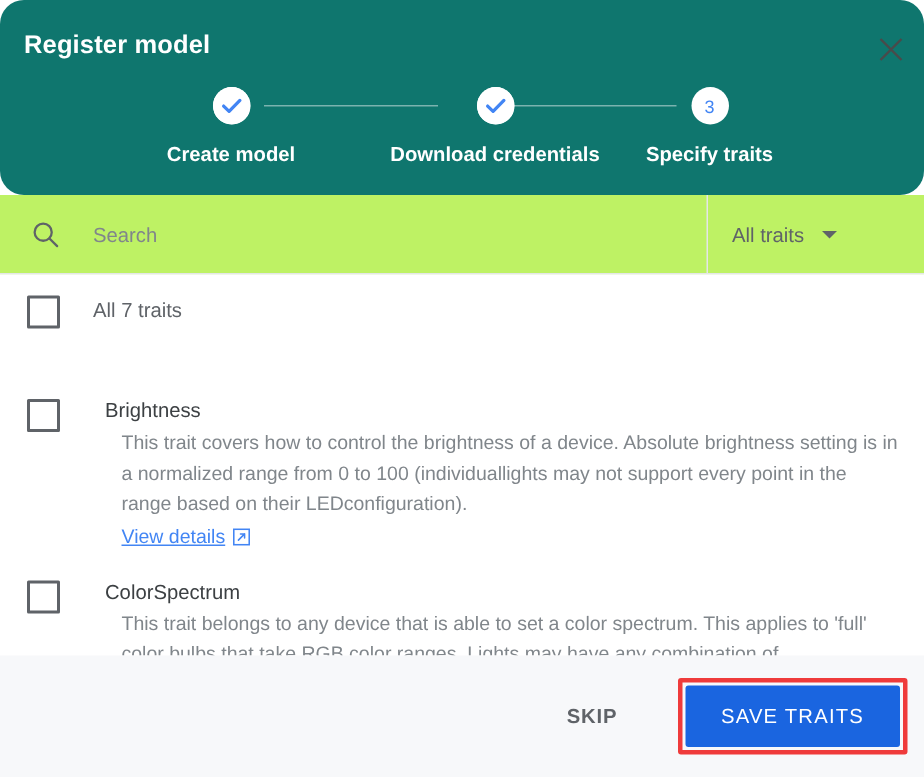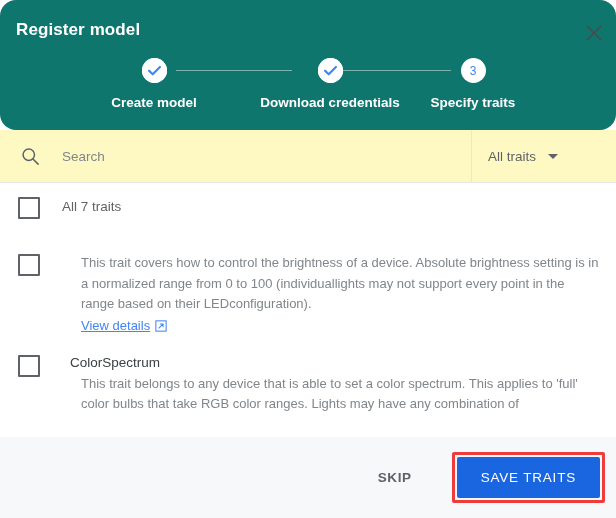--- a/index.html
+++ b/index.html
@@ -107,21 +107,21 @@
   }
   .connector-1 { left: 176px; width: 116px; }
   .connector-2 { left: 336px; width: 115px; }
 
   
   .search-row {
     flex: 0 0 52px;
     display: flex;
     align-items: stretch;
     border-bottom: 1px solid #e4e6e8;
-    background: #fef9c3;
+    background: #bef264;
   }
   .search-left {
     flex: 1 1 auto;
     display: flex;
     align-items: center;
     padding-left: 21px;
     gap: 22px;
   }
   .search-icon { display: flex; align-items: center; cursor: pointer; }
   .search-icon svg { display: block; }
@@ -165,21 +165,21 @@
     background: #ffffff;
   }
   .list {
     padding-top: 14px;
   }
   .trait-row {
     display: flex;
     align-items: flex-start;
     padding: 0 16px 0 18px;
   }
-  .trait-row.all-row { margin-bottom: 34px; }
+  .trait-row.all-row { margin-bottom: 46px; }
   .trait-row.item-row { margin-bottom: 18px; }
 
   .checkbox {
     flex: 0 0 auto;
     width: 18px;
     height: 18px;
     border: 2px solid #5f6368;
     border-radius: 1px;
     background: #ffffff;
     margin-top: 1px;
@@ -338,20 +338,21 @@
     <div class="list">
 
       <div class="trait-row all-row">
         <span class="checkbox"></span>
         <span class="all-label">All 7 traits</span>
       </div>
 
       <div class="trait-row item-row">
         <span class="checkbox"></span>
         <div class="trait-body">
+          <div class="trait-name">Brightness</div>
           <div class="trait-desc">This trait covers how to control the brightness of a device. Absolute brightness setting is in a normalized range from 0 to 100 (individuallights may not support every point in the range based on their LEDconfiguration).</div>
           <span class="view-details">
             <span>View details</span>
             <span>
               <svg width="12" height="12" viewBox="0 0 14 14" aria-hidden="true">
                 <rect x="1" y="1" width="12" height="12" stroke="#4285f4" stroke-width="1.2" fill="none"></rect>
                 <path d="M4.6 9.4 L9.4 4.6 M6.2 4.6 L9.4 4.6 L9.4 7.8" stroke="#4285f4" stroke-width="1.2" fill="none" stroke-linecap="round" stroke-linejoin="round"></path>
               </svg>
             </span>
           </span>

